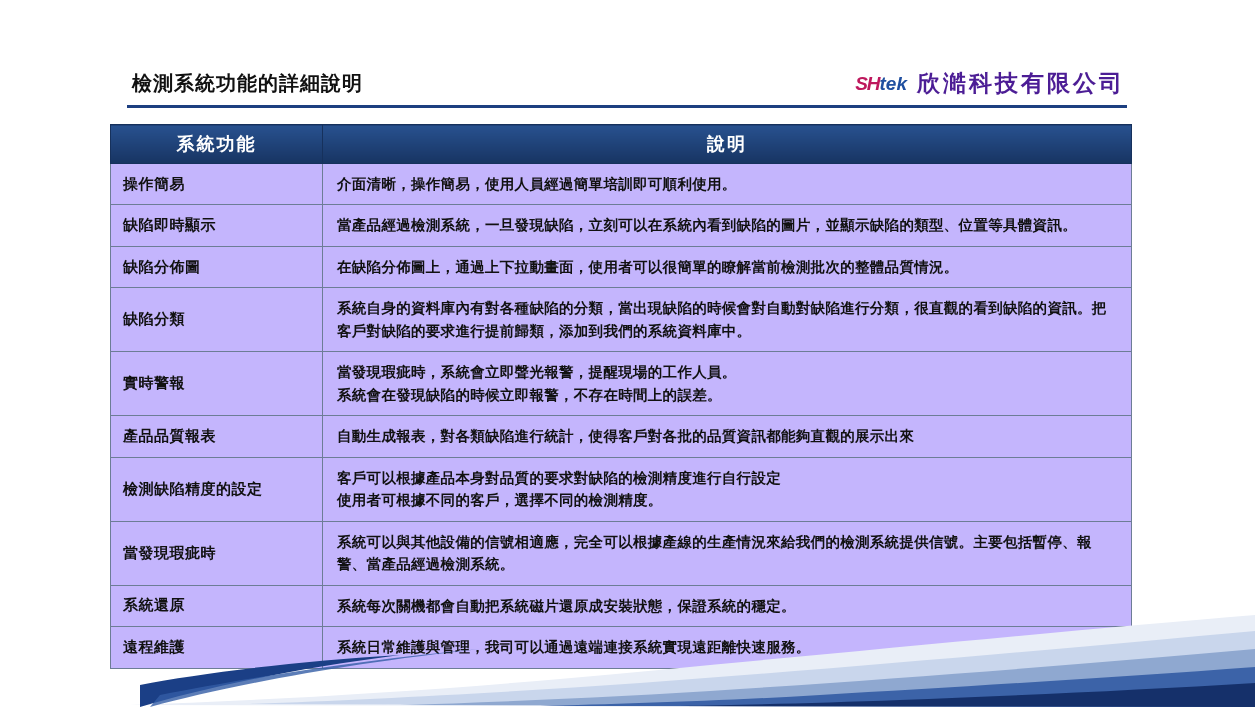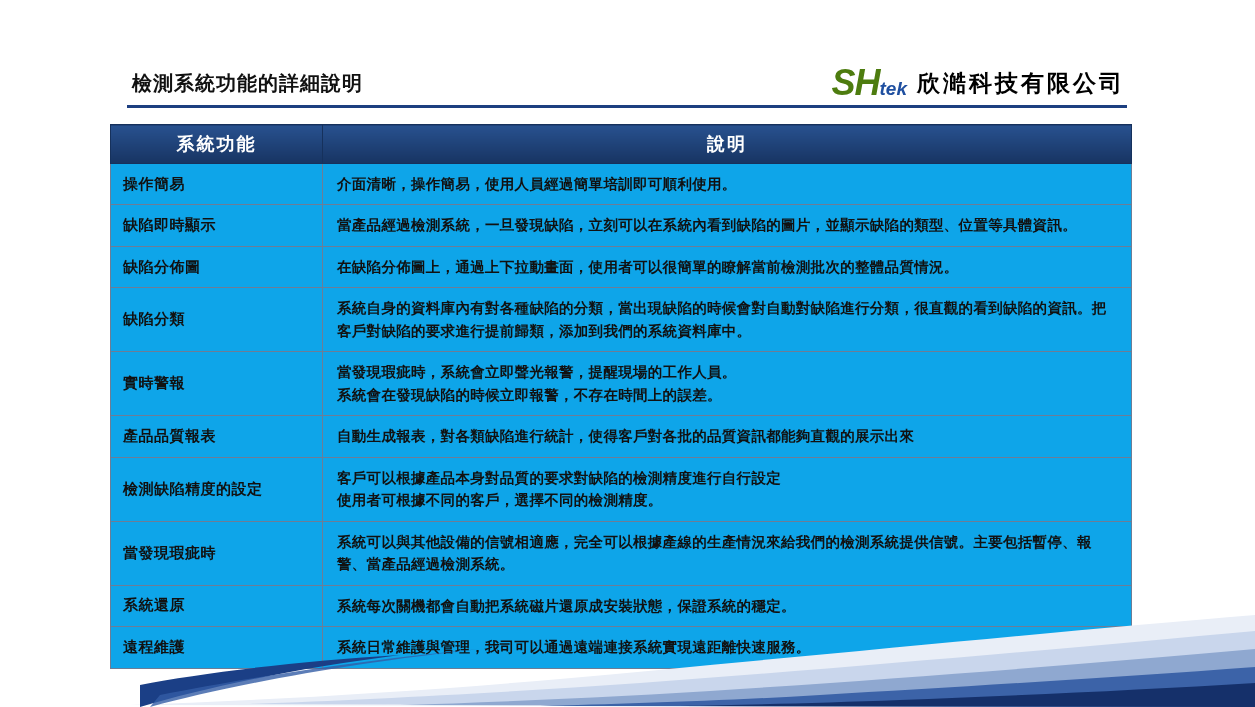--- a/index.html
+++ b/index.html
@@ -51,48 +51,48 @@
     padding-right: 2px;
   }
   .brand-logo {
     display: flex;
     align-items: baseline;
     font-style: italic;
     font-weight: bold;
     line-height: 1;
   }
   .brand-logo .sh {
-    font-size: 36px;
-    color: #4d7c0f;
+    font-size: 19px;
+    color: #be185d;
     letter-spacing: -1px;
   }
   .brand-logo .tek {
     font-size: 19px;
     color: #1f4fa0;
     margin-left: 0;
   }
   .brand-name {
     font-size: 23px;
     font-weight: bold;
-    color: #000000;
+    color: #4c1d95;
     letter-spacing: 3px;
   }
 
   
   .table-wrap {
     position: absolute;
     left: 110px;
     top: 124px;
     width: 1022px;
   }
   table.spec {
     border-collapse: collapse;
     width: 100%;
     table-layout: fixed;
-    background: #0ea5e9;
+    background: #c4b5fd;
   }
   table.spec th, table.spec td {
     border: 1px solid #6d7d96;
     vertical-align: middle;
   }
   table.spec thead th {
     background: #1f3f7a;
     background: linear-gradient(180deg, #28518f 0%, #173462 100%);
     color: #ffffff;
     font-size: 18px;

